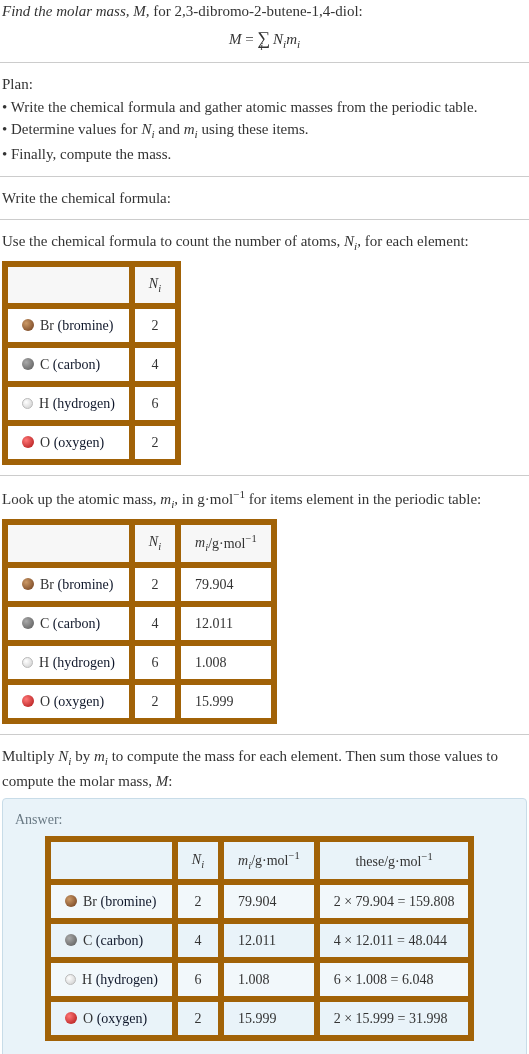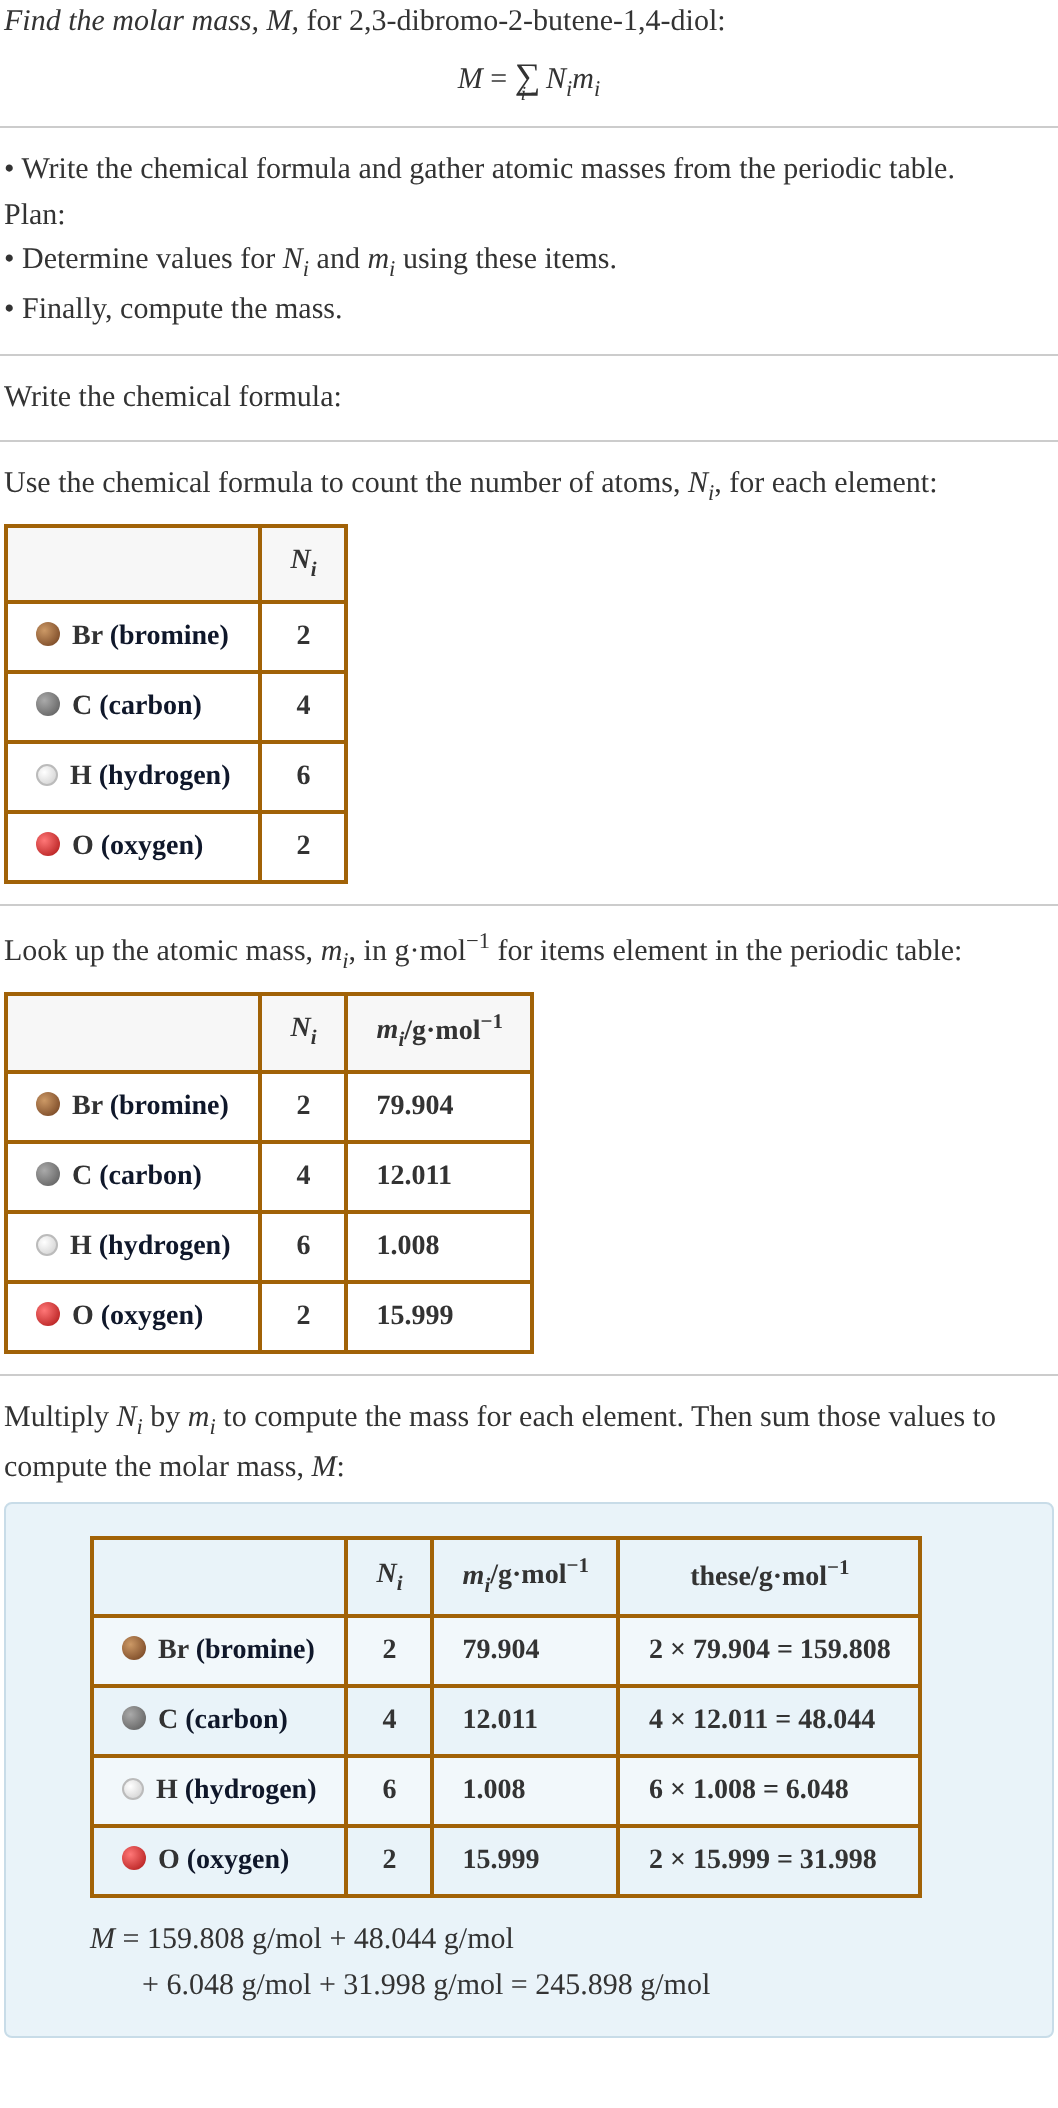--- a/index.html
+++ b/index.html
@@ -15,24 +15,24 @@
 hr.sep { border: none; border-top: 1px solid #ccc; margin: 10px 0; }
 .formula { font-family: Georgia, serif; }
 sub { font-size: 0.75em; vertical-align: sub; }
 sup { font-size: 0.75em; vertical-align: super; }
 .math-line { margin-top: 2px; text-align: center; }
 table.data {
   border-collapse: collapse;
   margin-top: 6px;
 }
 table.data th, table.data td {
-  border: 2px solid #a16207;
+  border: 6px solid #a16207;
   padding: 6px 14px;
   text-align: left;
-  font-weight: bold;
+  font-weight: normal;
   font-size: 14px;
 }
 table.data th { background: #f7f7f7; text-align: center; }
 table.data td.num { text-align: center; }
 .dot {
   display: inline-block;
   width: 12px; height: 12px;
   border-radius: 50%;
   margin-right: 6px;
   vertical-align: -1px;
@@ -66,22 +66,22 @@
 <div class="section">
   <div><span class="ital">Find the molar mass, <span>M</span>,</span> <span>for 2,3-dibromo-2-butene-1,4-diol:</span></div>
   <div class="math-line">
     <span class="ital">M</span> = <span class="sigma">∑</span><span class="sum-sub ital">i</span><span class="ital">N<sub>i</sub>m<sub>i</sub></span>
   </div>
 </div>
 
 <hr class="sep">
 
 <div class="section">
+  <div>Plan:</div>
   <div>• Write the chemical formula and gather atomic masses from the periodic table.</div>
-  <div>Plan:</div>
   <div>• Determine values for <span class="ital">N<sub>i</sub></span> and <span class="ital">m<sub>i</sub></span> using these items.</div>
   <div>• Finally, compute the mass.</div>
 </div>
 
 <hr class="sep">
 
 <div class="section">
   <div>Write the chemical formula:</div>
 </div>
 
@@ -149,20 +149,21 @@
   </tbody>
     </table>
 </div>
 
 <hr class="sep">
 
 <div class="section">
   <div>Multiply <span class="ital">N<sub>i</sub></span> by <span class="ital">m<sub>i</sub></span> to compute the mass for each element. Then sum those values to compute the molar mass, <span class="ital">M</span>:</div>
 
   <div class="answer-box">
+    <div class="label">Answer:</div>
     <table class="data">
       <tbody>
           <tr>
         <th></th>
         <th><span class="ital">N<sub>i</sub></span></th>
         <th><span class="ital">m<sub>i</sub></span>/g·mol<sup>−1</sup></th>
         <th><span>these/g·mol</span><sup>−1</sup></th>
       </tr>
       <tr>
         <td><span class="dot dot-br"></span><span>Br</span> <span class="gray">(bromine)</span></td>

